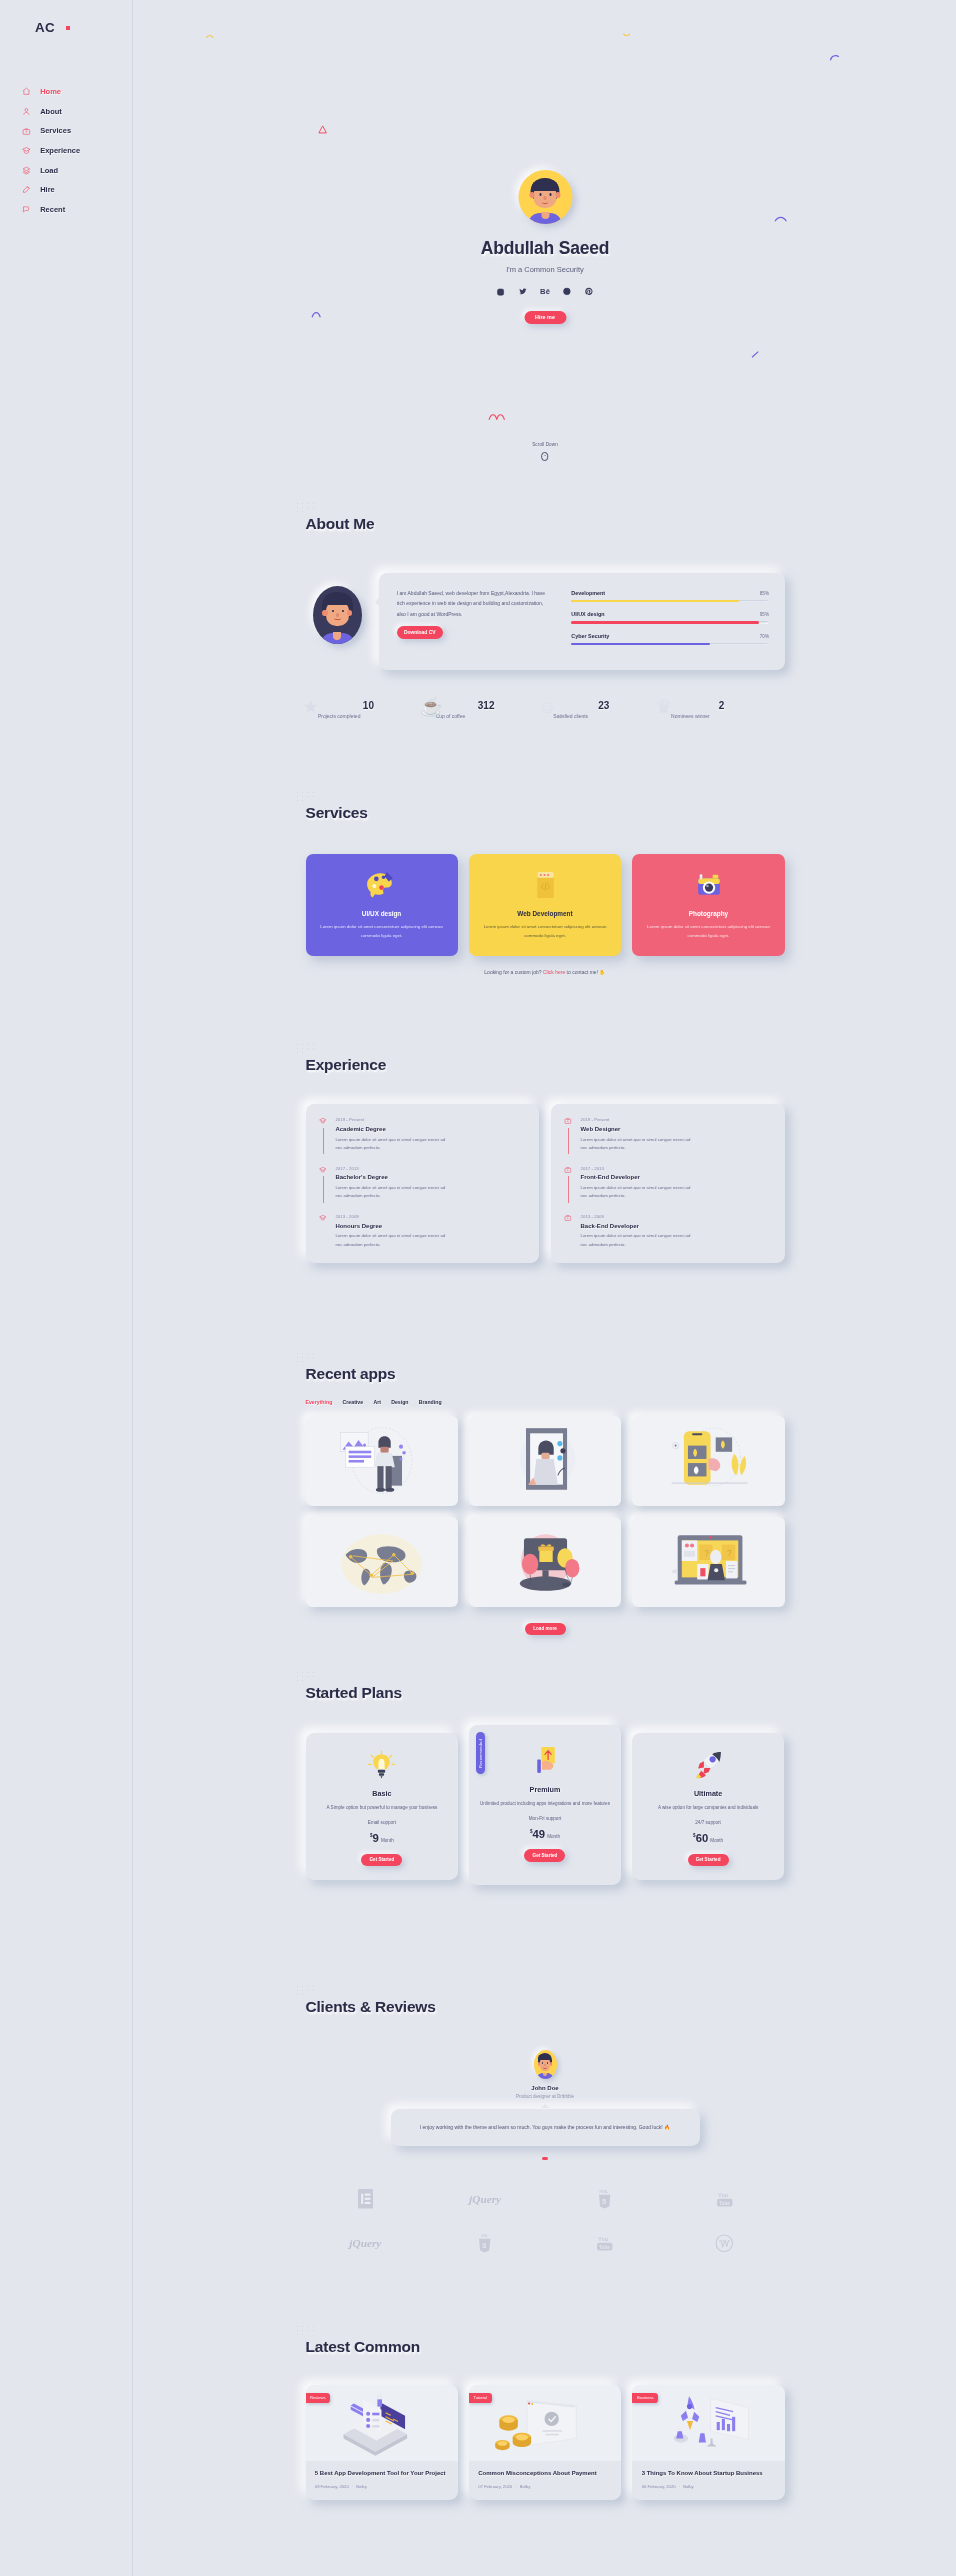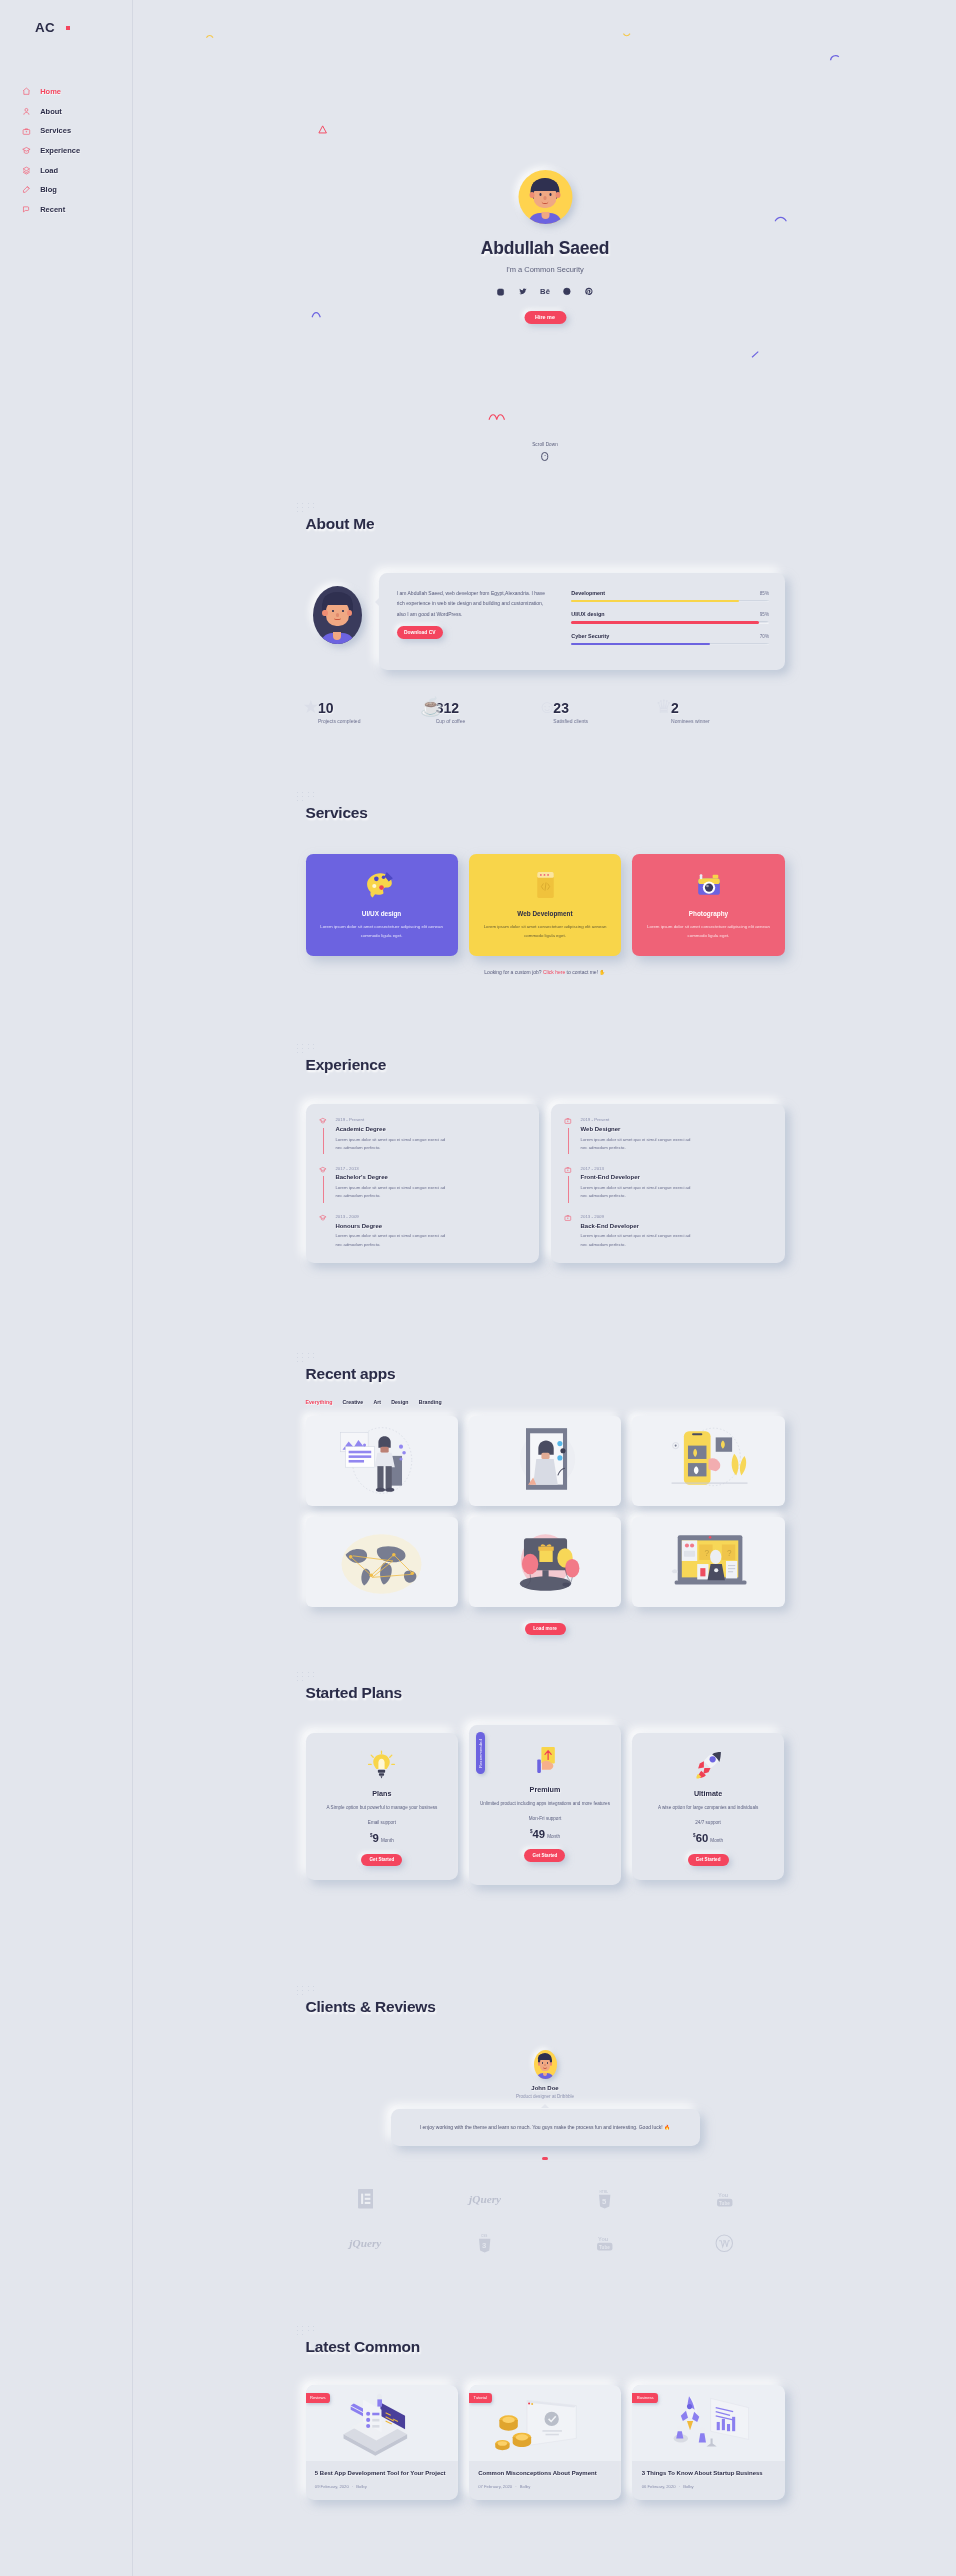--- a/index.html
+++ b/index.html
@@ -156,22 +156,22 @@
   .skill-head { display:flex; justify-content: space-between; align-items: baseline; }
   .skill-name { font-size: 5.4px; font-weight: 700; color:#2b2c48; }
   .skill-pct { font-size: 4.6px; color:#6d7190; }
   .skill-bar { height: 2.6px; border-radius: 1.5px; margin-top: 4.1px;
     box-shadow: inset 1px 1px 2.1px rgba(163,177,198,.5), inset -1px -1px 2.1px rgba(255,255,255,.9);
     background:#e3e6ed; }
   .skill-fill { height: 2.6px; border-radius: 1.5px; }
 
   .stats { display: flex; justify-content: space-between; margin-top: 30px; padding: 0 12.4px; }
   .stat { position: relative; width: 101px; }
-  .stat-num { font-size: 14px; font-weight: 700; color:#2b2c48;
-    text-shadow: 0.5px 1px 1.5px rgba(255,255,255,.9); }
+  .stat-num { font-size: 10px; font-weight: 700; color:#2b2c48;
+    text-shadow: 0.5px 1px 1.5px rgba(255,255,255,.9); text-align: center; }
   .stat-lbl { font-size: 5px; color:#6d7190; margin-top: 2.6px; }
   .stat-ghost { position:absolute; left:-15.5px; top:-4.1px; font-size: 18.5px; color:#d7dbe6; opacity:.65; }
 
   
   #services { height: 252px; }
   .svc-grid { display: flex; gap: 11.3px; margin-top: 32px; }
   .svc-card {
     flex: 1; border-radius: 7.2px; padding: 13.4px 11.3px 15.5px; text-align: center;
     box-shadow: 4.1px 5.2px 10.3px rgba(163,177,198,.55);
   }
@@ -337,21 +337,21 @@
         </span>
       <span class="nav-lbl">Load</span>
     </a>
     <a class="nav-item">
       <span class="nav-ico">
           <svg width="8.8" height="8.8" viewBox="0 0 24 24">
             <path d="M4 20h5l11-11-5-5L4 15v5z"></path>
             <path d="M14 5l5 5"></path>
           </svg>
         </span>
-      <span class="nav-lbl">Blog</span>
+      <span class="nav-lbl">Hire</span>
     </a>
     <a class="nav-item">
       <span class="nav-ico">
           <svg width="8.8" height="8.8" viewBox="0 0 24 24">
             <path d="M4 5h12a2 2 0 012 2v6a2 2 0 01-2 2H9l-5 4V5z"></path>
           </svg>
         </span>
       <span class="nav-lbl">Recent</span>
     </a>
   </nav>
@@ -878,21 +878,21 @@
               <path d="M26 51h4l-2 4z" fill="#3d3f55"></path>
               <g stroke="#f8d54a" stroke-width="2.5" stroke-linecap="round">
                 <path d="M28 2v5"></path>
                   <path d="M8 10l4 4"></path>
                   <path d="M48 10l-4 4"></path>
                   <path d="M3 28h5"></path>
                   <path d="M53 28h-5"></path>
               </g>
             </svg>
           </div>
-          <div class="price-name">Plans</div>
+          <div class="price-name">Basic</div>
           <div class="price-desc">A Simple option but powerful to manage your business</div>
           <div class="price-sup">Email support</div>
           <div class="price-amt">
             <span class="cur">$</span><span class="num">9</span><span class="per">Month</span>
           </div>
           <button class="btn-red price-btn">Get Started</button>
         </div>
 
         <div class="price-card neu featured">
           <div class="ribbon">

